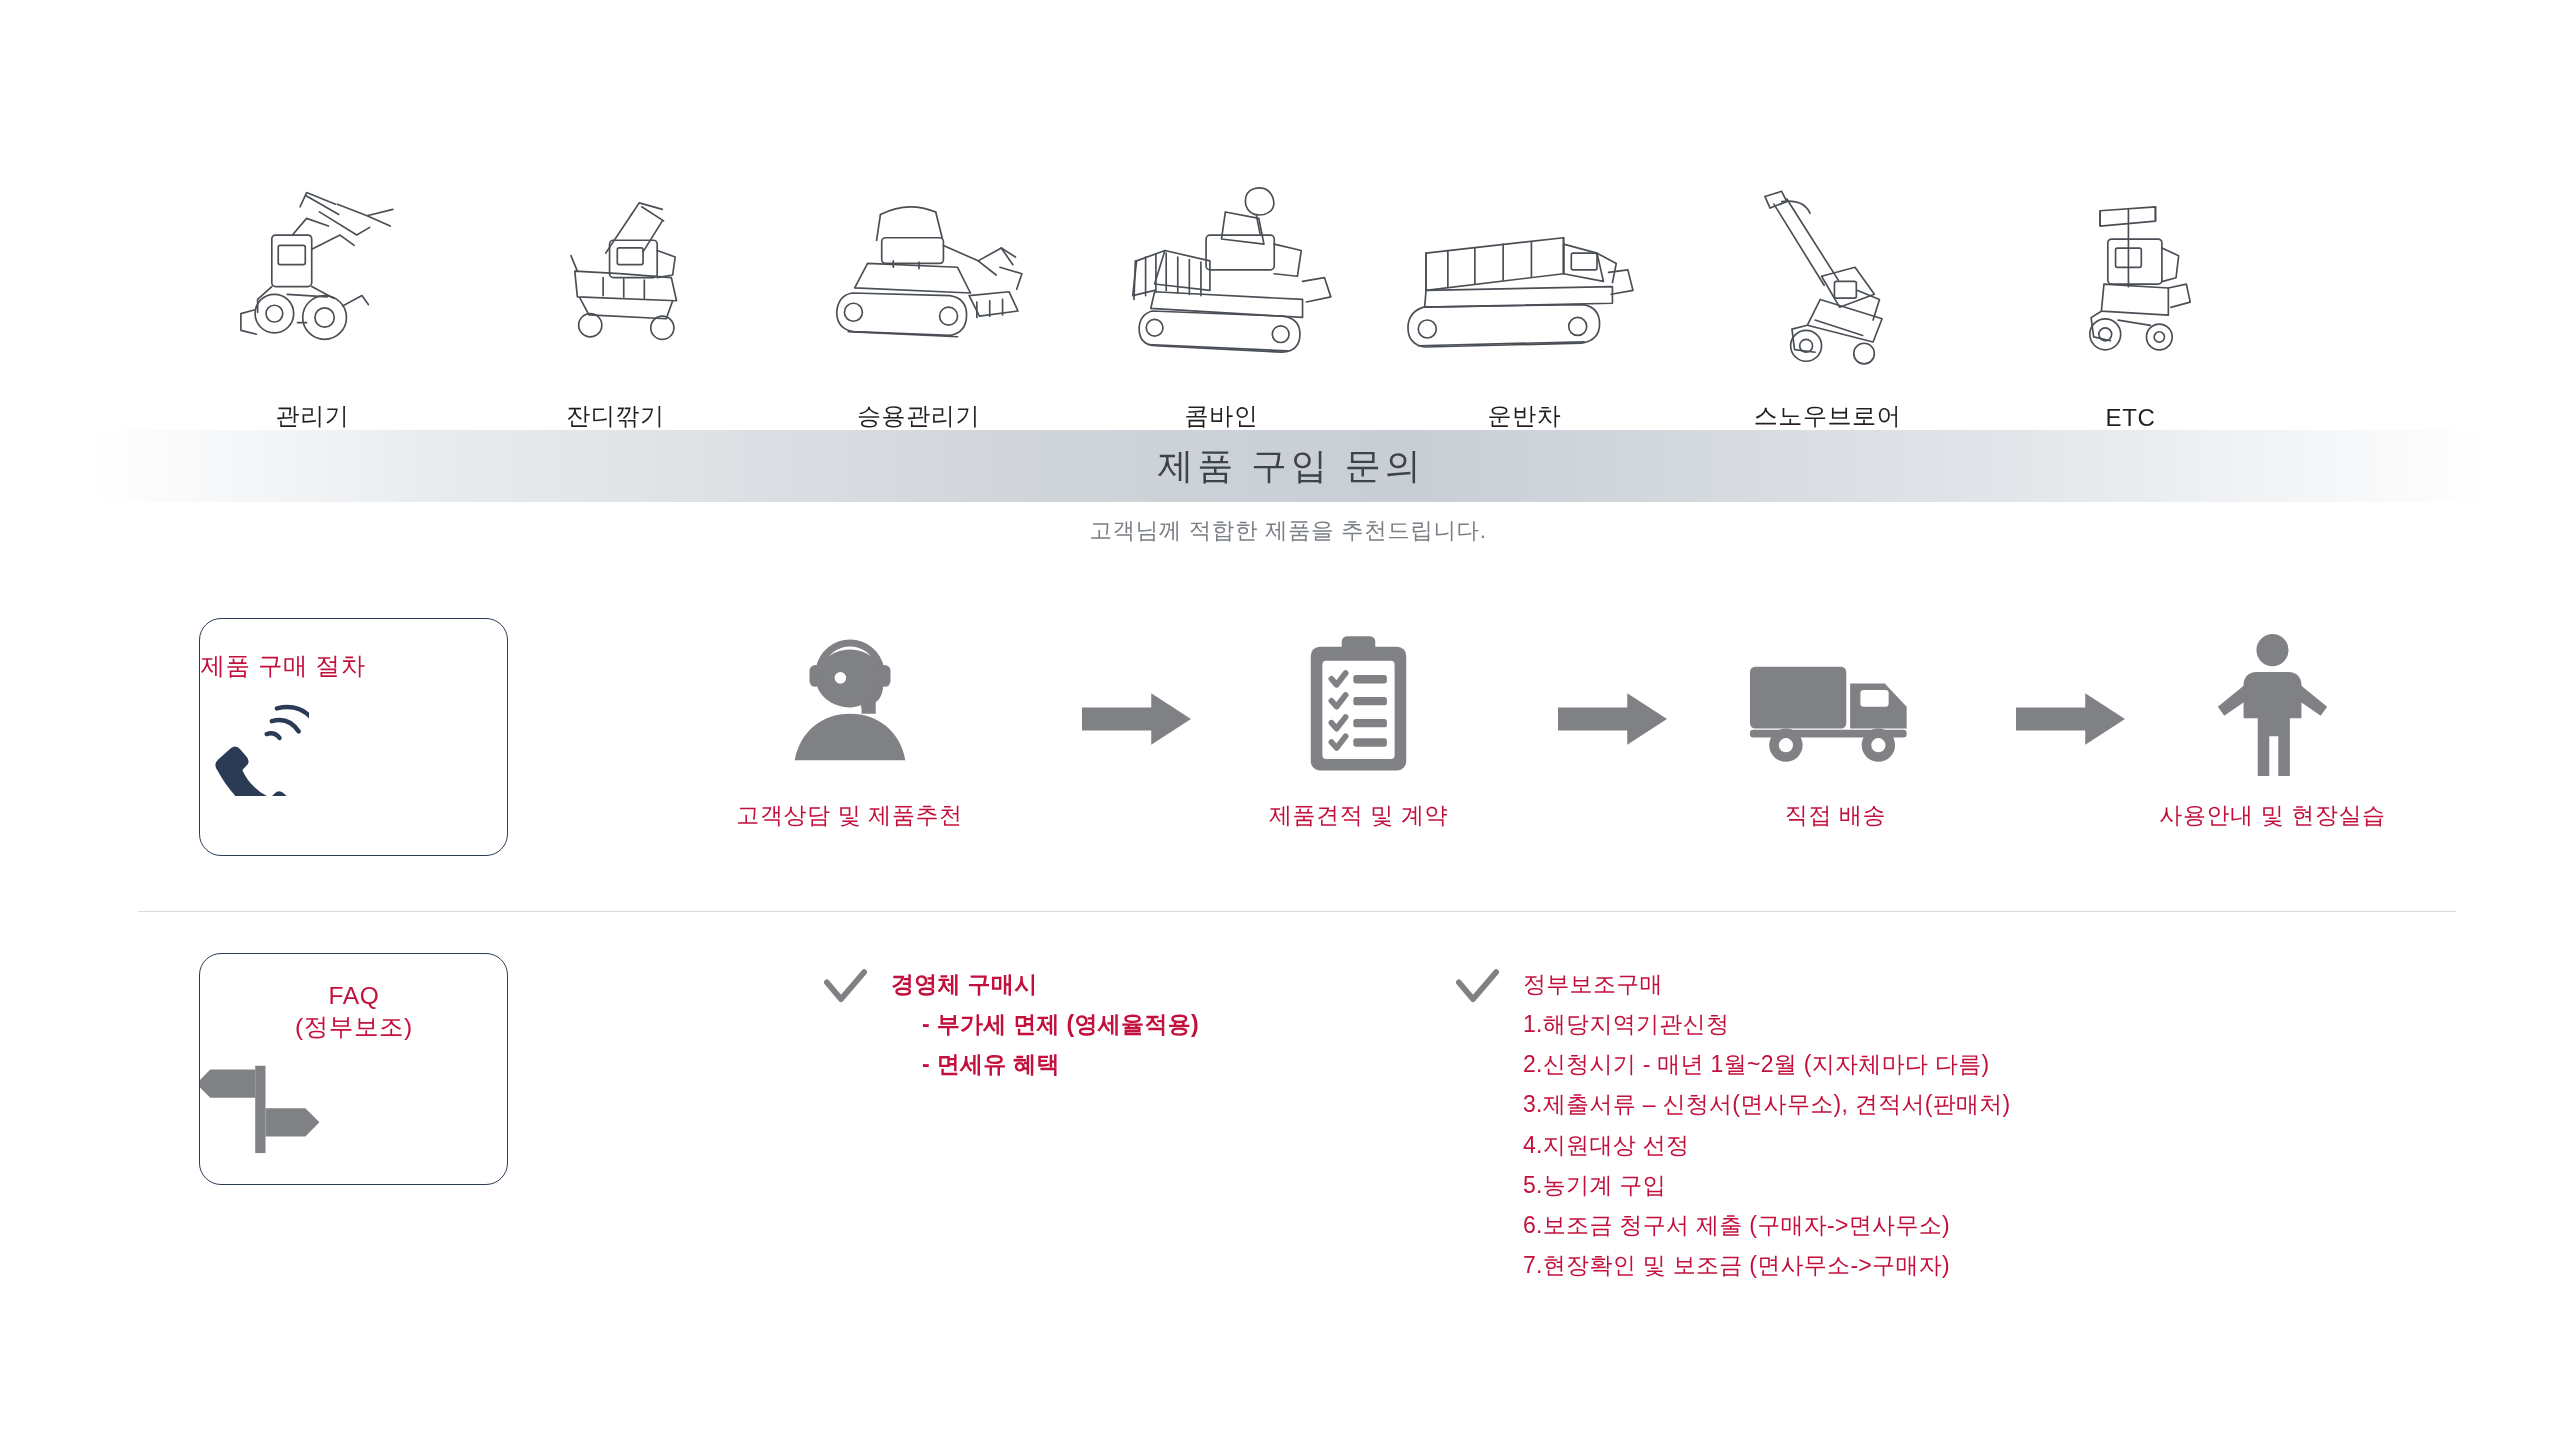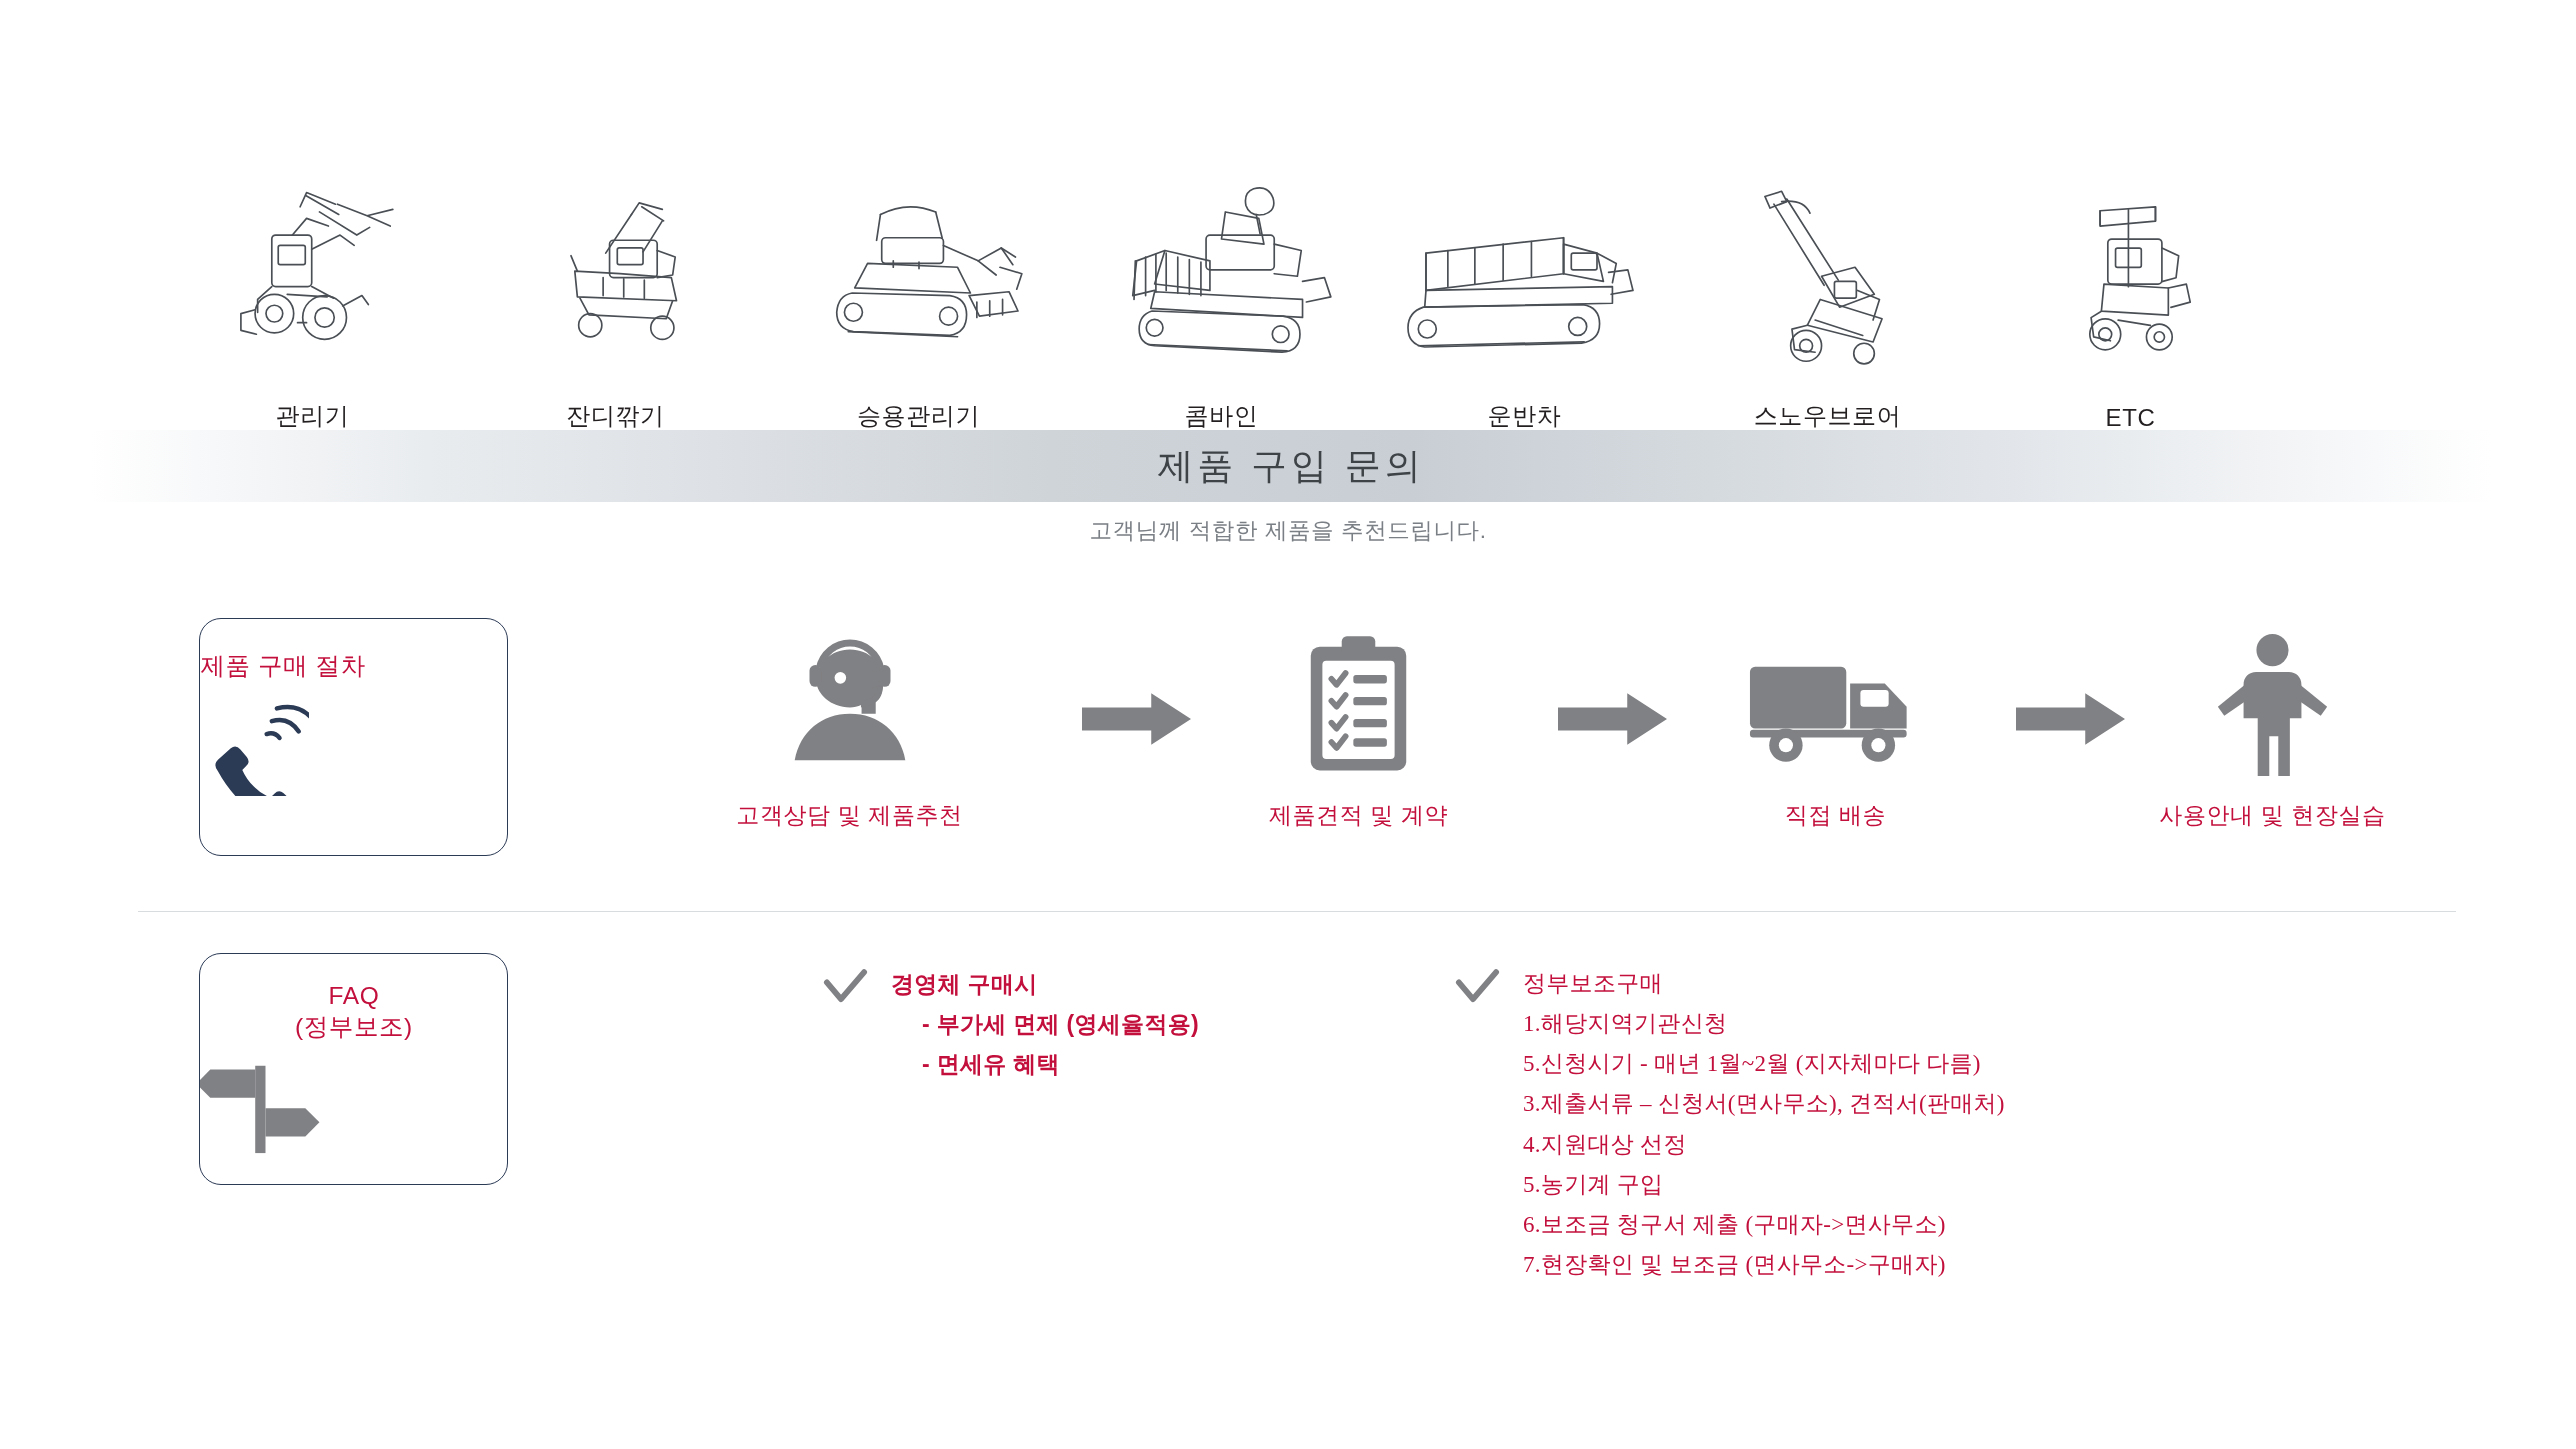--- a/index.html
+++ b/index.html
@@ -179,21 +179,21 @@
     line-height: 1.25;
     text-align: center;
     letter-spacing: 0.6px;
   }
   .faq-col {
     position: absolute;
     display: flex;
     align-items: flex-start;
   }
   #faq-col-1 { left: 630px; top: 16.7px; width: 760px; font-weight: bold; }
-  #faq-col-2 { left: 1262px; top: 16.7px; width: 902px; font-family: Liberation Serif, serif; }
+  #faq-col-2 { left: 1262px; top: 16.7px; width: 902px; }
   .check-mark {
     flex: 0 0 auto;
     margin-right: 23px;
     margin-top: 3.9px;
   }
   .faq-lines { color: #c20f3c; font-size: 23px; letter-spacing: 0.3px; }
   .faq-lines div { line-height: 1.75; white-space: nowrap; }
   .faq-lines div.indent { padding-left: 31px; }
 </style>
 </head>
@@ -493,21 +493,21 @@
 
   <div class="faq-col" id="faq-col-2">
     <span class="check-mark">
       <svg width="45" height="39" viewBox="0 0 70 60" fill="none" stroke="#808184" stroke-width="9" stroke-linecap="round" stroke-linejoin="round">
         <path d="M6 22 l22 26 L64 6"></path>
       </svg>
     </span>
     <div class="faq-lines">
       <div>정부보조구매</div>
       <div>1.해당지역기관신청</div>
-      <div>5.신청시기 - 매년 1월~2월 (지자체마다 다름)</div>
+      <div>2.신청시기 - 매년 1월~2월 (지자체마다 다름)</div>
       <div>3.제출서류 – 신청서(면사무소), 견적서(판매처)</div>
       <div>4.지원대상 선정</div>
       <div>5.농기계 구입</div>
       <div>6.보조금 청구서 제출 (구매자-&gt;면사무소)</div>
       <div>7.현장확인 및 보조금 (면사무소-&gt;구매자)</div>
     </div>
   </div>
 
 </div>
 

